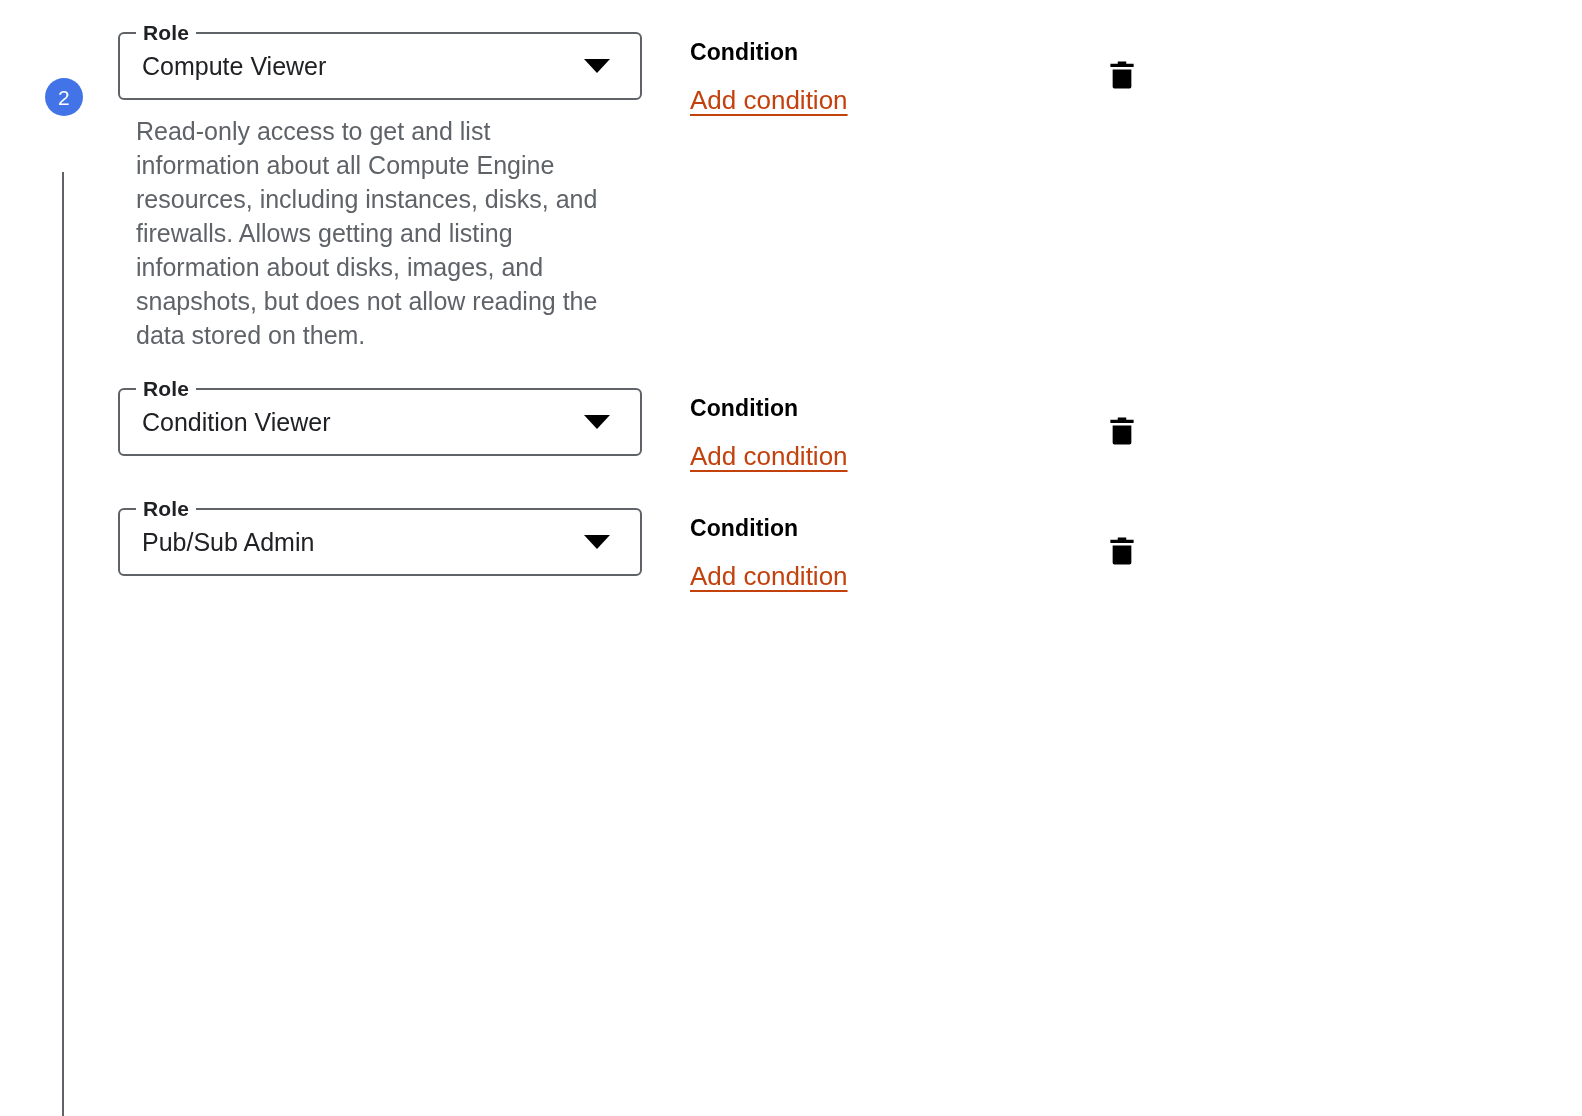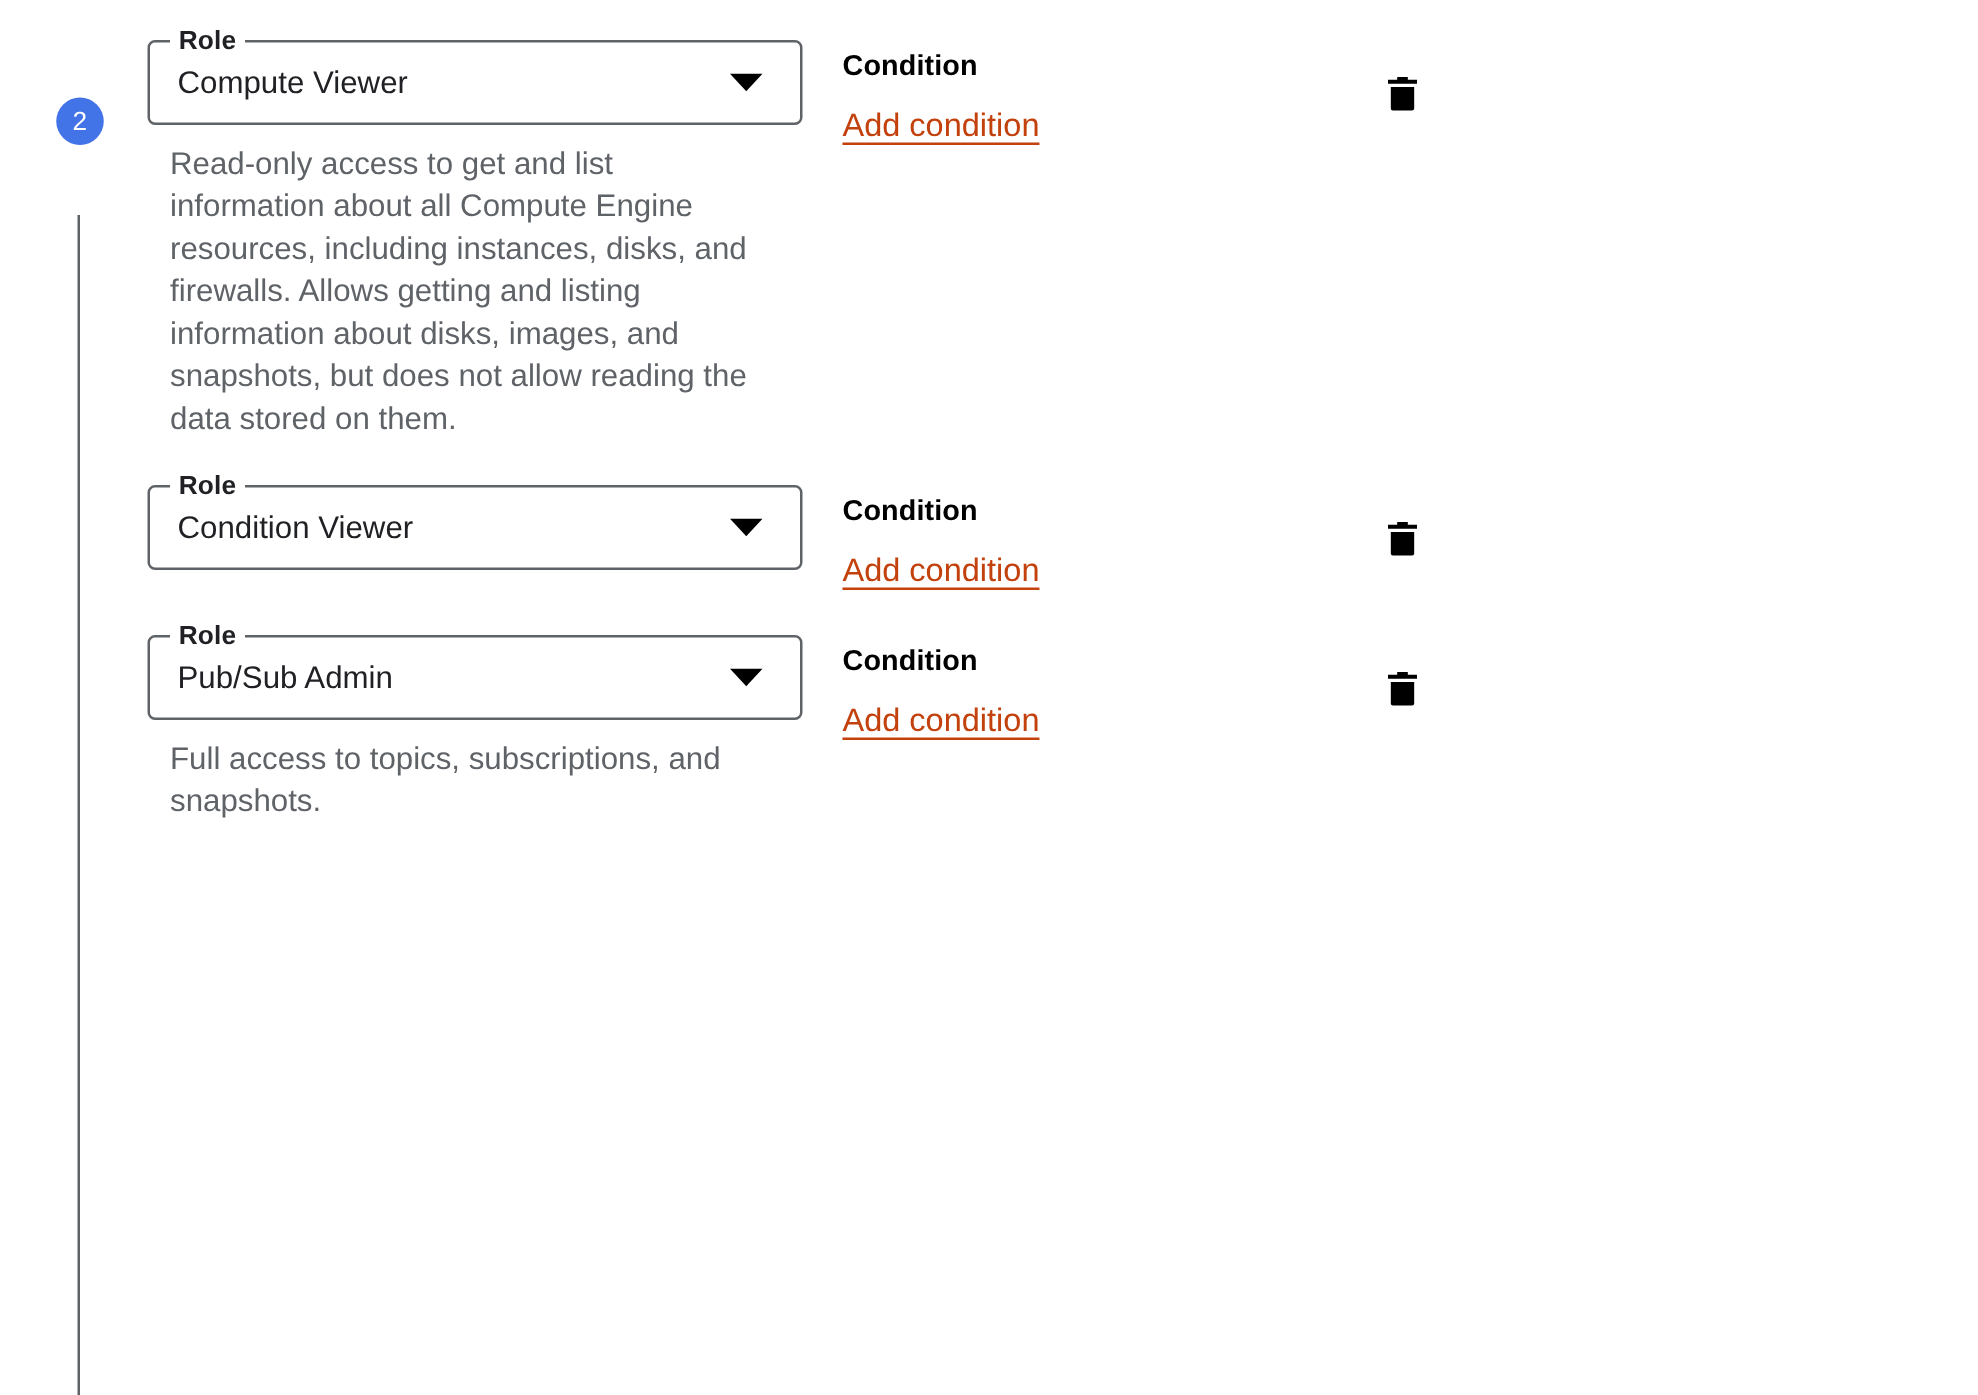--- a/index.html
+++ b/index.html
@@ -150,21 +150,21 @@
     color: #5f6368;
     max-width: 470px;
     font-weight: 400;
   }
 
   
   .cond-col {
     flex: 0 0 420px;
     width: 420px;
     padding-top: 6px;
-    padding-left: 32px;
+    padding-left: 48px;
     box-sizing: border-box;
   }
   .cond-title {
     font-size: 23px;
     line-height: 28px;
     font-weight: 700;
     color: #000000;
     letter-spacing: 0.1px;
   }
   .cond-link {
@@ -263,21 +263,20 @@
       </div>
     </div>
 
     <div class="role-row">
       <div class="role-col">
         <div class="select-field">
           <span class="notch-label">Role</span>
           <span class="select-value">Pub/Sub Admin</span>
           <span class="select-arrow"></span>
         </div>
-        <div class="role-desc">Full access to topics, subscriptions, and snapshots.</div>
       </div>
 
       <div class="cond-col">
         <div class="cond-title">Condition</div>
         <a class="cond-link">Add condition</a>
       </div>
 
       <div class="del-col">
         <button class="trash-btn">
           <span>

